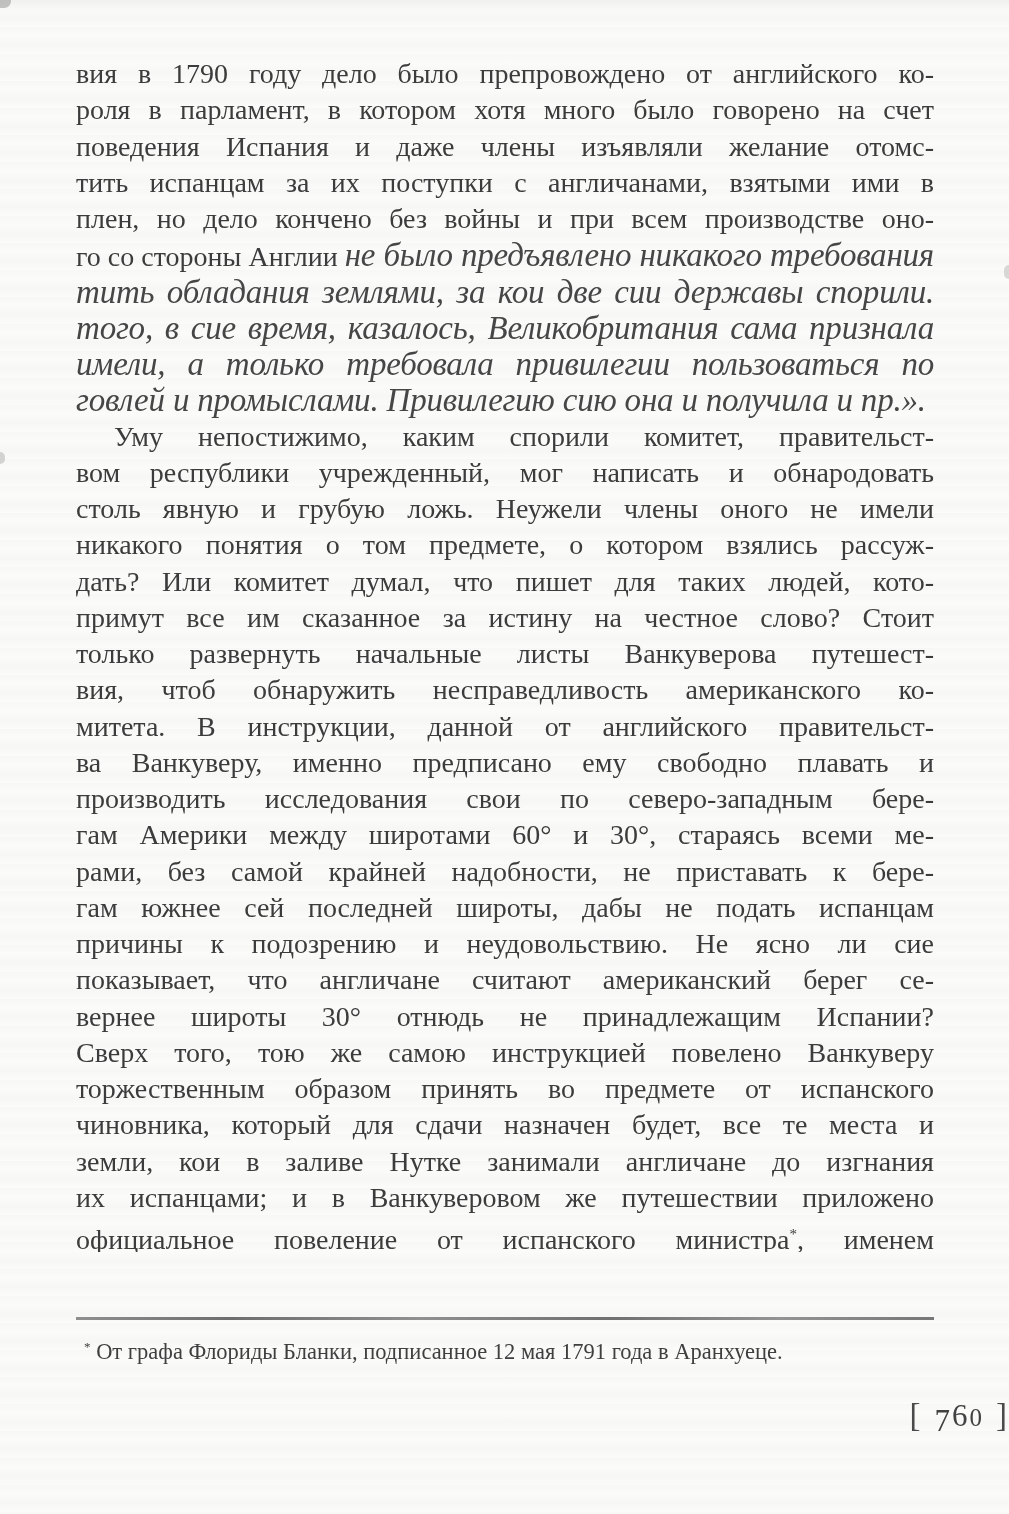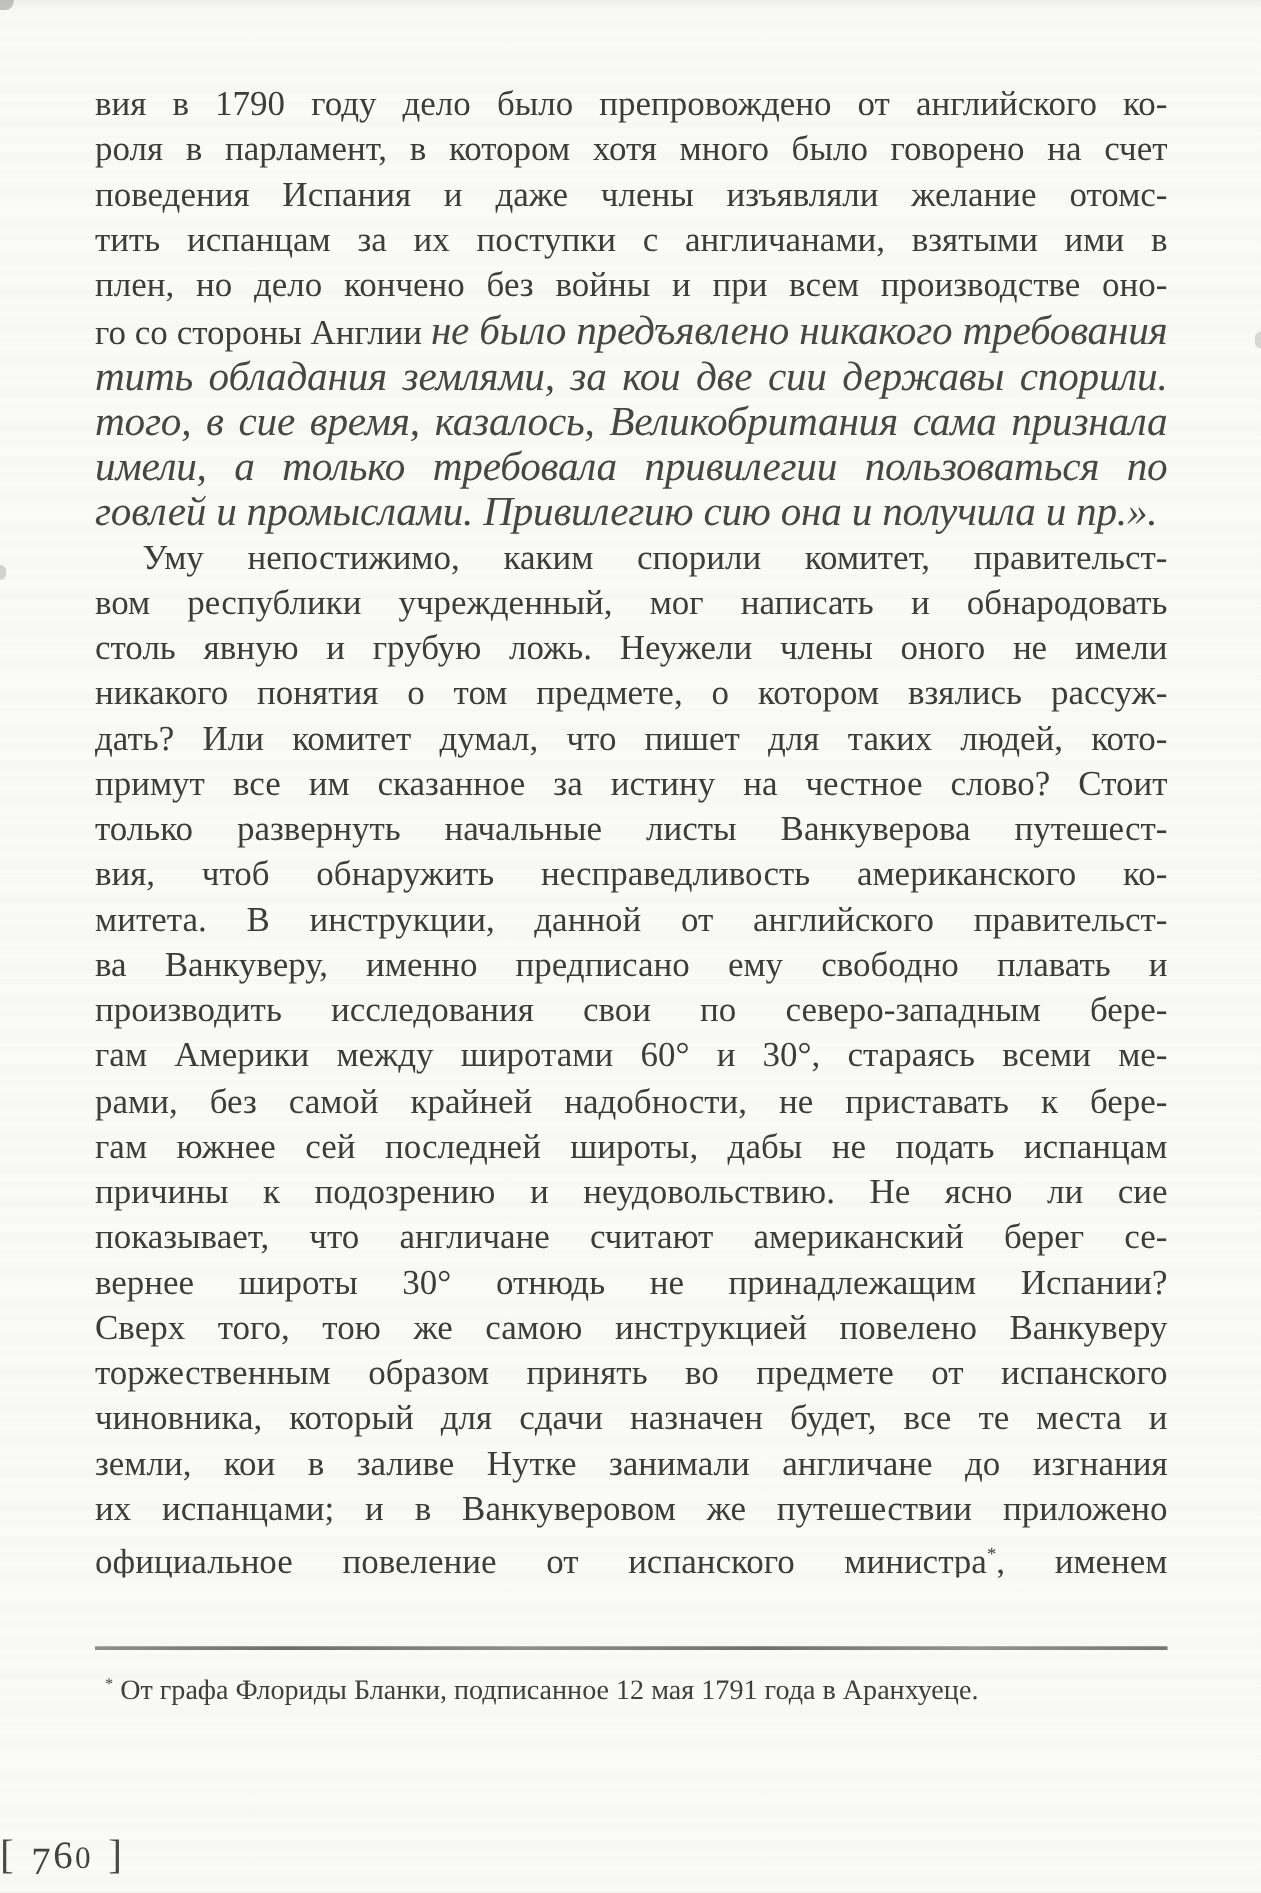--- a/index.html
+++ b/index.html
@@ -8,21 +8,21 @@
     width:1009px; height:1514px;
     margin:0 auto;
     background:
       linear-gradient(180deg, rgba(0,0,0,0.03) 0px, rgba(0,0,0,0.0) 14px),
       repeating-linear-gradient(180deg, rgba(90,90,90,0.022) 0px, rgba(90,90,90,0.0) 9px, rgba(90,90,90,0.028) 18px, rgba(90,90,90,0.0) 27px),
       #fbfbf9;
     overflow:hidden;
     font-family:"Liberation Serif", serif;
   }
   .body-text {
-    position:absolute; left:76px; top:66px; width:858px;
+    position:absolute; left:76px; top:56px; width:858px;
     font-size:28px; color:#3c3c3c;
   }
   .line {
     height:36.25px; line-height:36.25px;
     overflow:hidden;
     text-align:justify;
     white-space:normal;
   }
   .line.just { text-align-last:justify; }
   .line.ind  { text-indent:38px; }
@@ -41,22 +41,22 @@
     position:absolute; left:76px; top:1317px; width:858px; height:3px;
     background:linear-gradient(90deg,#8f8f8f,#6d6d6d 18%,#8f8f8f 40%,#6f6f6f 62%,#939393 82%,#767676);
   }
   .footnote {
     position:absolute; left:76px; top:1331px; width:858px;
     padding-left:8px; box-sizing:border-box;
     font-size:22.5px; line-height:31px; color:#3f3f3f;
   }
   .footnote .sup { font-size:13px; vertical-align:8px; }
   .pageno {
-    position:absolute; left:0; top:1466px; width:1009px;
-    text-align:left;
+    position:absolute; left:0; top:1397px; width:1009px;
+    text-align:right;
     font-size:31px; color:#424242;
     letter-spacing:2px;
   }
   .pageno .brk { font-size:33px; color:#4a4a4a; }
   .pageno .gap { display:inline-block; width:12px; }
   .os7 { position:relative; top:5px; }
   .os0 { font-size:25px; }
   .artifact { position:absolute; pointer-events:none; }
   .art-corner { left:0; top:0; width:11px; height:8px; background:#8e8e8e; opacity:.5; border-radius:0 0 7px 0; }
   .art-left   { left:0; top:452px; width:5px; height:12px; background:#a5a5a5; opacity:.45; border-radius:0 6px 6px 0; }

